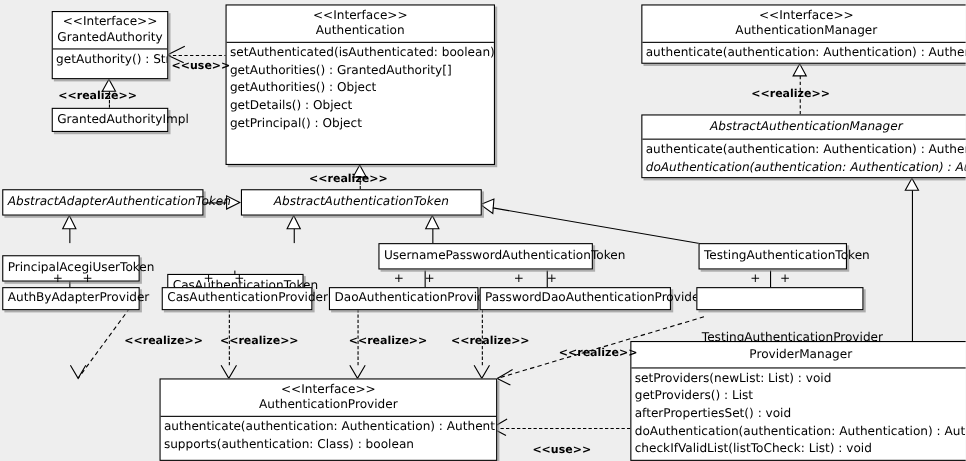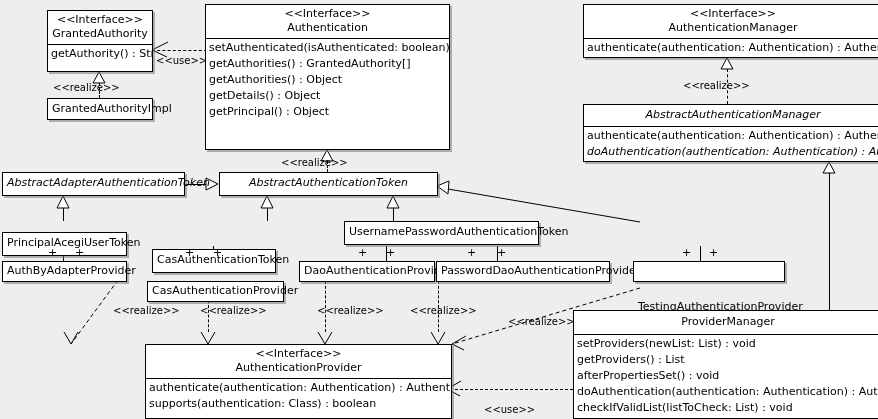--- a/index.html
+++ b/index.html
@@ -59,20 +59,21 @@
     position:absolute; left:0; top:0; width:878px; height:419px;
     overflow:visible; z-index:3; pointer-events:none;
   }
   .lbl {
     position:absolute;
     font-size:10px;
     line-height:11px;
     color:#000;
     white-space:nowrap;
     z-index:6;
+    font-weight:bold;
   }
   .plus {
     position:absolute;
     font-size:11px;
     line-height:11px;
     color:#000;
     z-index:6;
   }
 </style>
 </head>
@@ -248,28 +249,33 @@
       <span class="nm">CasAuthenticationToken</span>
     </div>
   </div>
 
   <div class="uml simple" style="left:344px; top:221px; width:195px; height:24px;">
     <div class="hdr">
       <span class="nm">UsernamePasswordAuthenticationToken</span>
     </div>
   </div>
 
+  <div class="uml simple" style="left:635px; top:221px; width:135px; height:24px;">
+    <div class="hdr">
+      <span class="nm">TestingAuthenticationToken</span>
+    </div>
+  </div>
 
   <div class="uml simple" style="left:2px; top:261px; width:125px; height:21px;">
     <div class="hdr" style="padding:2px 4px;">
       <span class="nm">AuthByAdapterProvider</span>
     </div>
   </div>
 
-  <div class="uml simple" style="left:147px; top:261px; width:137px; height:21px;margin-top:20px;">
+  <div class="uml simple" style="left:147px; top:261px; width:137px; height:21px;">
     <div class="hdr" style="padding:2px 4px;">
       <span class="nm">CasAuthenticationProvider</span>
     </div>
   </div>
 
   <div class="uml simple" style="left:299px; top:261px; width:136px; height:21px;">
     <div class="hdr" style="padding:2px 4px;">
       <span class="nm">DaoAuthenticationProvider</span>
     </div>
   </div>

